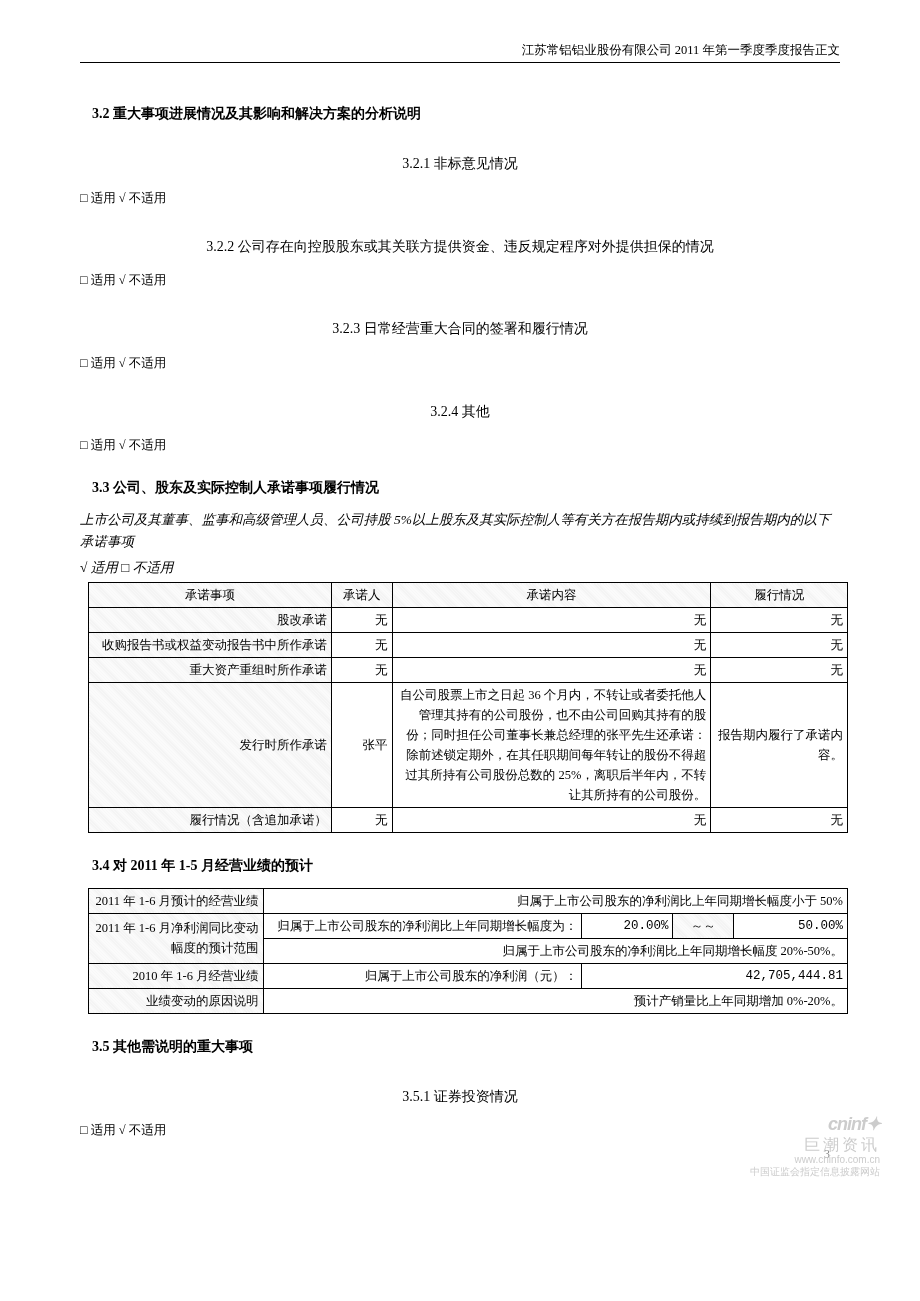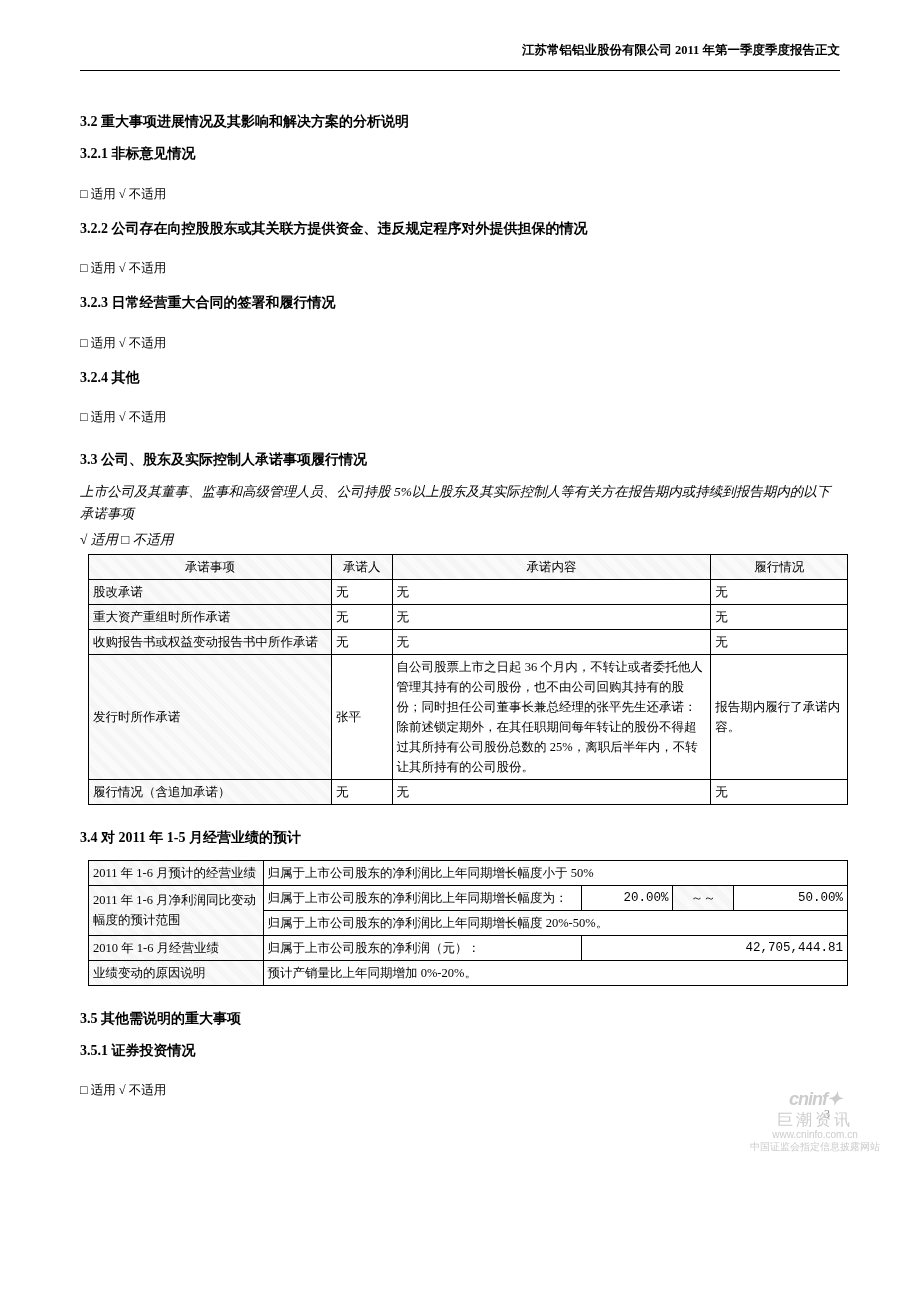--- a/index.html
+++ b/index.html
@@ -10,52 +10,52 @@
     color: #000;
     line-height: 1.6;
     background: #fff;
     width: 760px;
     position: relative;
   }
   .header-right {
     text-align: right;
     font-size: 12.5px;
     border-bottom: 1.5px solid #000;
-    padding-bottom: 10px;
+    padding-bottom: 2px;
     margin-bottom: 40px;
-    font-weight: bold;
   }
   .sec-h {
     font-weight: bold;
-    margin: 22px 0 10px 0;
+    margin: 22px 0 10px 12px;
   }
   .sec-h2 {
-    font-weight: bold;
-    margin: 10px 0 8px 0;
+    font-weight: normal;
+    margin: 28px 0 8px 0;
+    text-align: center;
   }
   .applicable {
     font-size: 12.5px;
-    margin: 18px 0 14px 0;
+    margin: 12px 0 14px 0;
   }
   .para {
     margin: 8px 0 4px 0;
     font-size: 13.5px;
     font-style: italic;
   }
   table {
     border-collapse: collapse;
     width: 100%;
     font-size: 12.5px;
     margin: 4px 0 16px 8px;
   }
   th, td {
     border: 1px solid #000;
     padding: 2px 4px;
     vertical-align: middle;
-    text-align: left;
+    text-align: right;
   }
   th {
     text-align: center;
     font-weight: normal;
     background: repeating-linear-gradient(45deg,#fff,#fff 1px,#f0f0f0 1px,#f0f0f0 2px);
   }
   .hatched {
     background: repeating-linear-gradient(45deg,#fff,#fff 1px,#f0f0f0 1px,#f0f0f0 2px);
   }
   .t2 td { }
@@ -64,22 +64,22 @@
   .pagenum {
     position: absolute;
     right: 90px;
     bottom: 50px;
     font-size: 12px;
     color: #888;
   }
   .watermark {
     position: absolute;
     right: 40px;
-    bottom: 21px;
-    text-align: center;
+    bottom: 36px;
+    text-align: right;
     color: #ccc;
     font-size: 10px;
     font-family: Arial, sans-serif;
     line-height: 1.2;
   }
   .watermark .logo1 {
     font-size: 18px;
     font-weight: bold;
     font-style: italic;
     letter-spacing: -1px;
@@ -128,27 +128,27 @@
     <th>承诺内容</th>
     <th>履行情况</th>
   </tr>
   <tr>
     <td class="hatched">股改承诺</td>
     <td>无</td>
     <td>无</td>
     <td>无</td>
   </tr>
   <tr>
+    <td class="hatched">收购报告书或权益变动报告书中所作承诺</td>
+    <td>无</td>
+    <td>无</td>
+    <td>无</td>
+  </tr>
+  <tr>
     <td class="hatched">重大资产重组时所作承诺</td>
-    <td>无</td>
-    <td>无</td>
-    <td>无</td>
-  </tr>
-  <tr>
-    <td class="hatched">收购报告书或权益变动报告书中所作承诺</td>
     <td>无</td>
     <td>无</td>
     <td>无</td>
   </tr>
   <tr>
     <td class="hatched">发行时所作承诺</td>
     <td>张平</td>
     <td>自公司股票上市之日起 36 个月内，不转让或者委托他人管理其持有的公司股份，也不由公司回购其持有的股份；同时担任公司董事长兼总经理的张平先生还承诺：除前述锁定期外，在其任职期间每年转让的股份不得超过其所持有公司股份总数的 25%，离职后半年内，不转让其所持有的公司股份。</td>
     <td>报告期内履行了承诺内容。</td>
   </tr>

